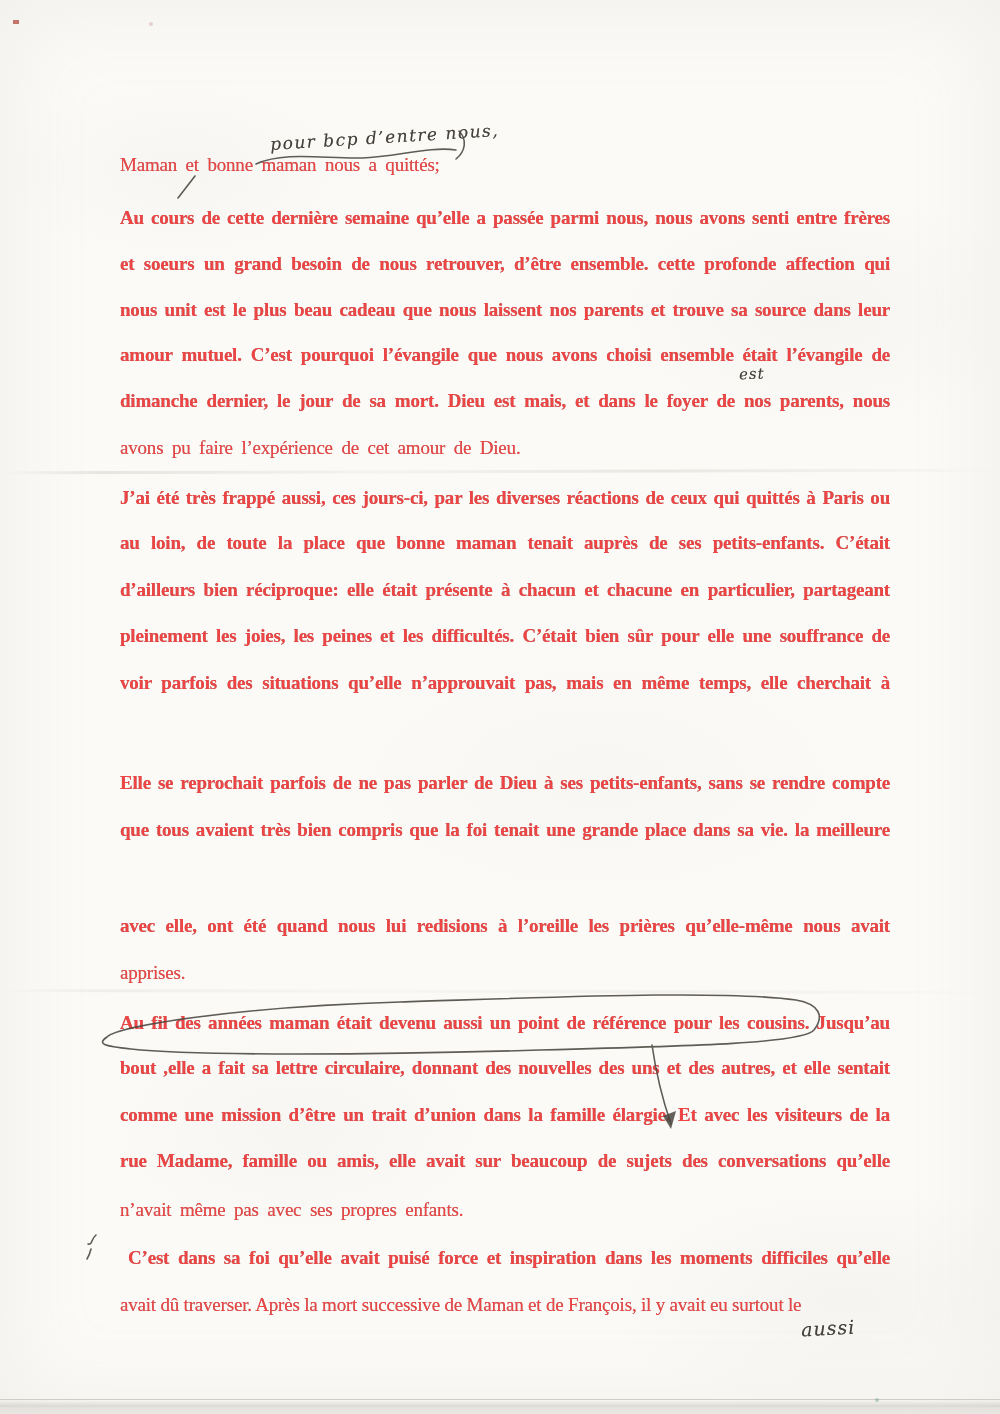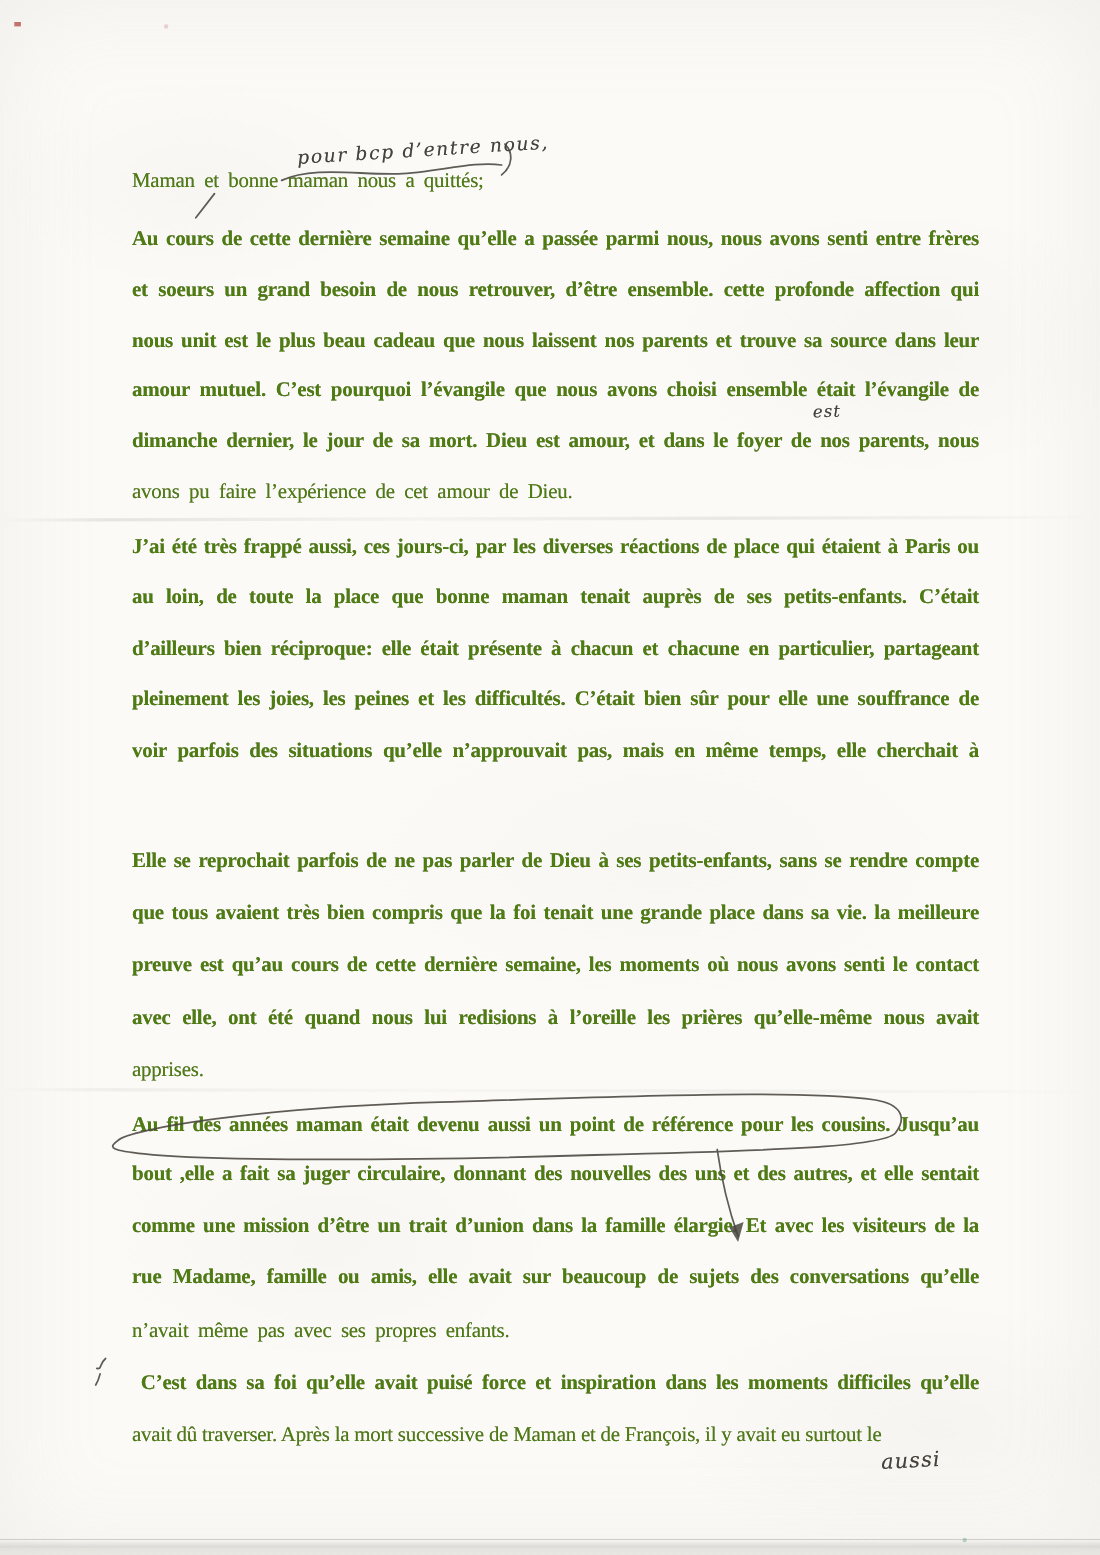--- a/index.html
+++ b/index.html
@@ -37,21 +37,21 @@
     position:absolute;left:0;bottom:0;width:100%;height:14px;pointer-events:none;
     background:linear-gradient(to bottom, rgba(150,148,140,0) 0%,
       rgba(150,148,140,0.28) 45%, rgba(214,212,204,0.55) 55%,
       rgba(232,230,224,0.9) 100%);
     border-top:1px solid rgba(160,158,148,0.35);
   }
   
   .ln{
     position:absolute;left:120px;width:770px;
     font-size:19px;line-height:24px;letter-spacing:-0.2px;
-    color:#4d7c0f;white-space:nowrap;
+    color:#ef4444;white-space:nowrap;
     text-shadow:0 0 0.6px rgba(53,50,44,0.55);
   }
   .j{text-align:justify;text-align-last:justify;text-justify:inter-word;font-weight:bold;}
   .ws{word-spacing:4px;}
   
   .hand{
     position:absolute;color:#45423b;
     font-family:"DejaVu Serif","Liberation Serif",serif;
     font-style:italic;white-space:nowrap;
     text-shadow:0 0 0.5px rgba(69,66,59,0.5);
@@ -69,34 +69,33 @@
   <div id="texture"></div>
   <div id="crease-top" class="crease"></div>
   <div id="crease-mid" class="crease"></div>
   <div id="bottom-edge"></div>
 
   <div class="ln ws" style="top:153px">Maman et bonne maman nous a quittés;</div>
   <div class="ln j" style="top:206px">Au cours de cette dernière semaine qu’elle a passée parmi nous, nous avons senti entre frères</div>
   <div class="ln j" style="top:298px">nous unit est le plus beau cadeau que nous laissent nos parents et trouve sa source dans leur</div>
   <div class="ln j" style="top:252px">et soeurs un grand besoin de nous retrouver, d’être ensemble. cette profonde affection qui</div>
   <div class="ln j" style="top:343px">amour mutuel. C’est pourquoi l’évangile que nous avons choisi ensemble était l’évangile de</div>
-  <div class="ln j" style="top:389px">dimanche dernier, le jour de sa mort. Dieu est amour, et dans le foyer de nos parents, nous</div>
+  <div class="ln j" style="top:389px">dimanche dernier, le jour de sa mort. Dieu est mais, et dans le foyer de nos parents, nous</div>
   <div class="ln ws" style="top:436px">avons pu faire l’expérience de cet amour de Dieu.</div>
-  <div class="ln j" style="top:486px">J’ai été très frappé aussi, ces jours-ci, par les diverses réactions de place qui étaient à Paris ou</div>
+  <div class="ln j" style="top:486px">J’ai été très frappé aussi, ces jours-ci, par les diverses réactions de ceux qui quittés à Paris ou</div>
   <div class="ln j" style="top:531px">au loin, de toute la place que bonne maman tenait auprès de ses petits-enfants. C’était</div>
   <div class="ln j" style="top:578px">d’ailleurs bien réciproque: elle était présente à chacun et chacune en particulier, partageant</div>
   <div class="ln j" style="top:671px">voir parfois des situations qu’elle n’approuvait pas, mais en même temps, elle cherchait à</div>
   <div class="ln j" style="top:624px">pleinement les joies, les peines et les difficultés. C’était bien sûr pour elle une souffrance de</div>
   <div class="ln j" style="top:771px">Elle se reprochait parfois de ne pas parler de Dieu à ses petits-enfants, sans se rendre compte</div>
   <div class="ln j" style="top:818px">que tous avaient très bien compris que la foi tenait une grande place dans sa vie. la meilleure</div>
-  <div class="ln j" style="top:866px">preuve est qu’au cours de cette dernière semaine, les moments où nous avons senti le contact</div>
   <div class="ln j" style="top:914px">avec elle, ont été quand nous lui redisions à l’oreille les prières qu’elle-même nous avait</div>
   <div class="ln ws" style="top:961px">apprises.</div>
   <div class="ln j" style="top:1011px">Au fil des années maman était devenu aussi un point de référence pour les cousins. Jusqu’au</div>
-  <div class="ln j" style="top:1056px">bout ,elle a fait sa juger circulaire, donnant des nouvelles des uns et des autres, et elle sentait</div>
+  <div class="ln j" style="top:1056px">bout ,elle a fait sa lettre circulaire, donnant des nouvelles des uns et des autres, et elle sentait</div>
   <div class="ln j" style="top:1103px">comme une mission d’être un trait d’union dans la famille élargie. Et avec les visiteurs de la</div>
   <div class="ln j" style="top:1149px">rue Madame, famille ou amis, elle avait sur beaucoup de sujets des conversations qu’elle</div>
   <div class="ln ws" style="top:1198px">n’avait même pas avec ses propres enfants.</div>
   <div class="ln j" style="top:1246px;left:128px;width:762px">C’est dans sa foi  qu’elle avait puisé force et inspiration dans les moments difficiles qu’elle</div>
   <div class="ln" style="top:1293px">avait dû traverser. Après la mort successive de Maman et de François, il y avait eu surtout le</div>
 
   <div id="hand-top-note" class="hand">pour bcp d’entre nous,</div>
   <div id="hand-est-note" class="hand">est</div>
   <div id="hand-aussi-note" class="hand">aussi</div>
 

